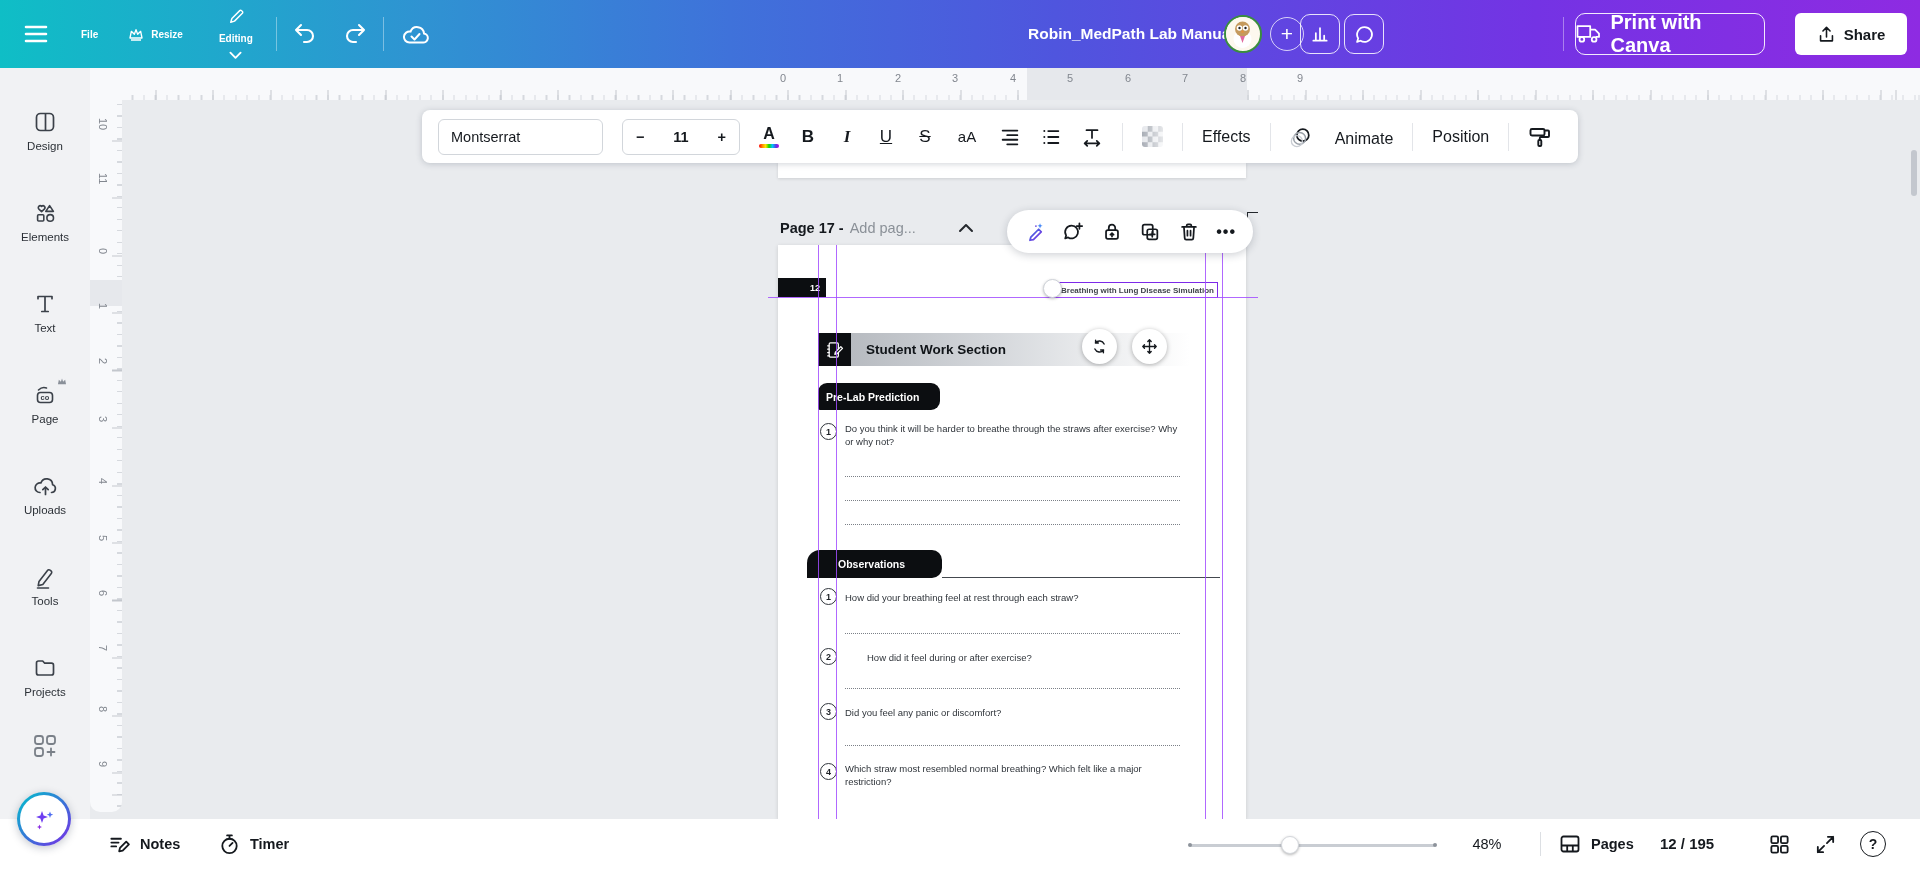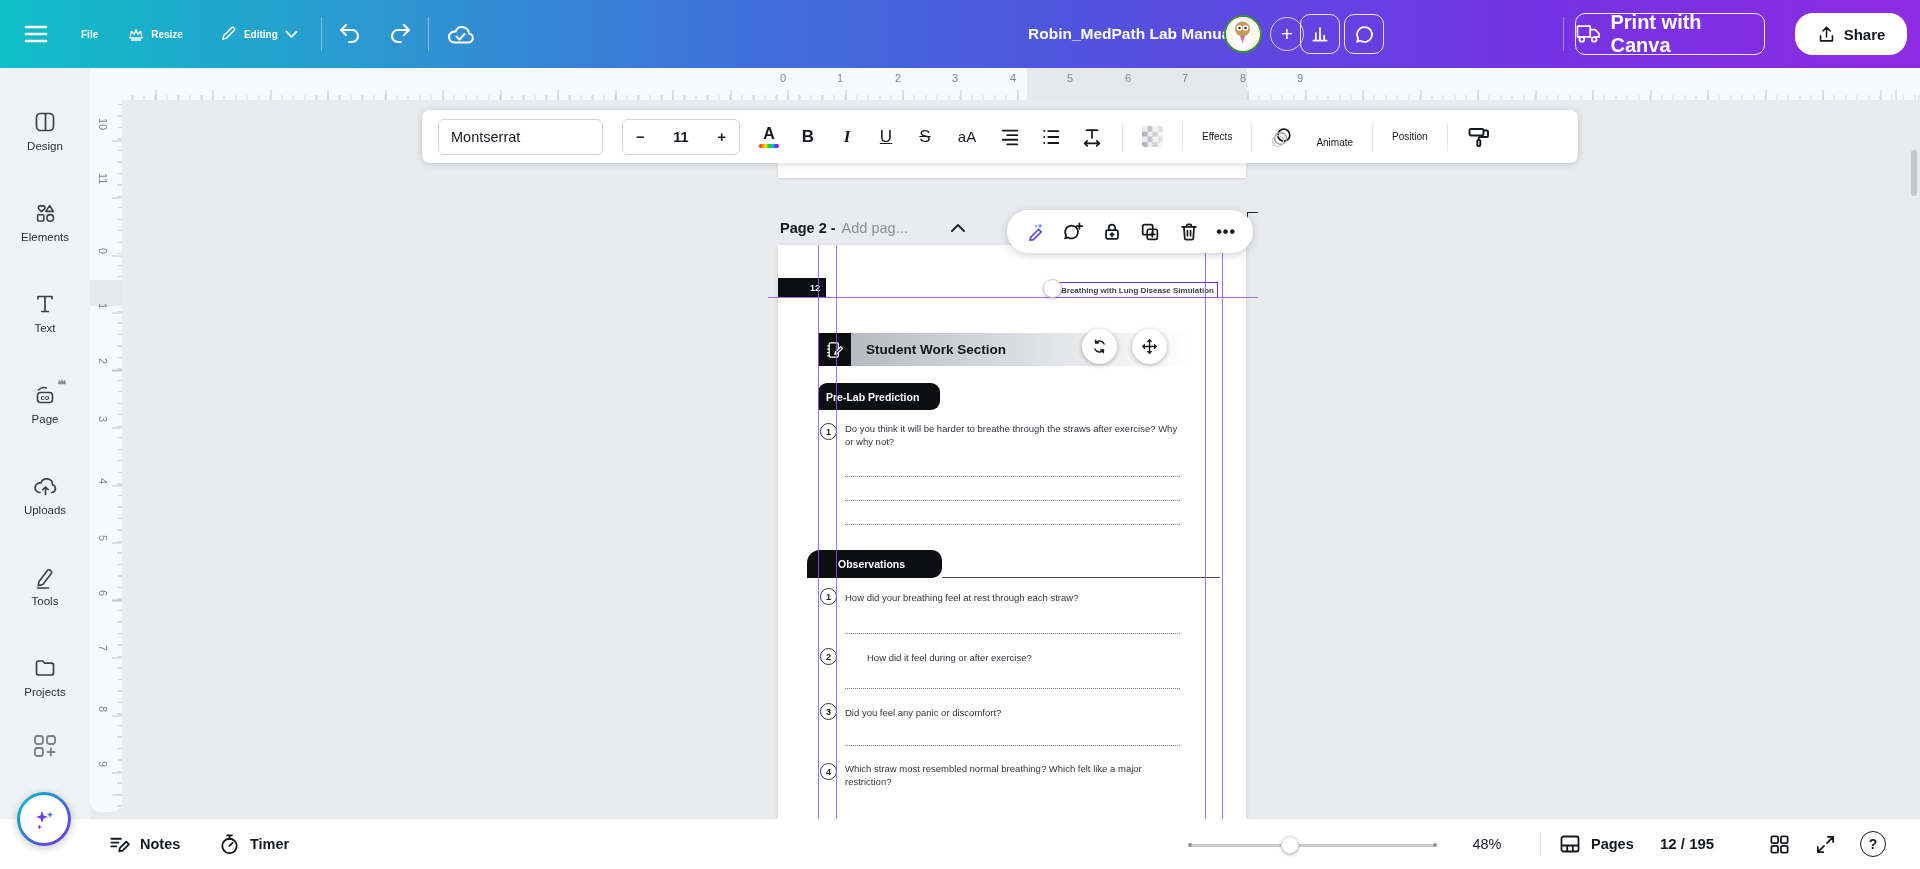--- a/index.html
+++ b/index.html
@@ -21,21 +21,21 @@
     border:2.5px solid #3a8d3f; background:#fdf8ee; overflow:hidden; }
   .tb-plus { position:absolute; left:1270px; top:17px; width:34px; height:34px; border-radius:50%;
     border:1.5px solid rgba(255,255,255,.75); display:flex; align-items:center; justify-content:center;
     font-size:21px; font-weight:400; color:#fff; cursor:pointer; }
   .tb-sq { position:absolute; top:14px; width:40px; height:40px; border:1.5px solid rgba(255,255,255,.85);
     border-radius:10px; display:flex; align-items:center; justify-content:center; cursor:pointer; }
   .tb-outline-btn { position:absolute; left:1575px; top:13px; width:190px; height:42px;
     border:1.5px solid rgba(255,255,255,.9); border-radius:10px; display:flex; align-items:center;
     justify-content:center; gap:9px; font-size:20px; font-weight:700; color:#fff; cursor:pointer; }
   .tb-share { position:absolute; left:1795px; top:13px; width:112px; height:42px; background:#fff;
-    border-radius:18px; display:flex; align-items:center; justify-content:center; gap:8px;
+    border-radius:6px; display:flex; align-items:center; justify-content:center; gap:8px;
     font-size:15px; font-weight:700; color:#15191e; cursor:pointer; }
 
   
   .sidebar { position:absolute; left:0; top:68px; width:90px; height:751px; background:#f1f2f4; z-index:20; }
   .side-nav { display:flex; flex-direction:column; gap:13px; padding-top:24px; }
   .side-item { width:90px; height:78px; display:flex; flex-direction:column; align-items:center;
     justify-content:center; gap:6px; cursor:pointer; color:#3b4149; position:relative; }
   .side-item .lbl { font-size:11.5px; color:#2c3137; }
   .side-crown { position:absolute; top:12px; right:22px; }
   .apps-btn { margin:16px auto 0; width:28px; height:28px; cursor:pointer; }
@@ -86,21 +86,21 @@
   .fmt.i { font-family:"Liberation Serif",serif; font-style:italic; font-weight:600; }
   .fmt.u { text-decoration:underline; font-weight:500; }
   .fmt.s { text-decoration:line-through; font-weight:500; }
   .fmt.aa { font-size:15px; font-weight:500; width:26px; }
   .tb-ic { cursor:pointer; }
   .ctx-div { width:1px; height:28px; background:#e3e5e9; }
   .checker { width:21px; height:21px; border-radius:3px; cursor:pointer;
     background:
       linear-gradient(90deg,rgba(255,255,255,0),rgba(255,255,255,.7)),
       conic-gradient(#a9aeb6 0 25%,#e6e8ec 0 50%,#a9aeb6 0 75%,#e6e8ec 0) 0 0/10.5px 10.5px; }
-  .ctx-txt { font-size:10px; font-weight:500; cursor:pointer; }
+  .ctx-txt { font-size:16px; font-weight:500; cursor:pointer; }
   .animate-grp { display:flex; align-items:flex-end; gap:23px; cursor:pointer; }
 
   
   .canvas { position:absolute; left:122px; top:100px; width:1798px; height:719px; background:#e9ebee; z-index:5; }
   .prevpage { position:absolute; left:656px; top:62px; width:468px; height:16px; background:#fff;
     box-shadow:0 1px 3px rgba(0,0,0,.12); }
   .page-head-row { position:absolute; left:658px; top:114px; height:28px; display:flex; align-items:center; gap:6px; }
   .ph-label { font-size:14.5px; font-weight:700; color:#15191e; cursor:pointer; }
   .ph-add { font-size:14.5px; font-weight:500; color:#8a9097; cursor:pointer; }
   .ph-chevron { margin-left:36px; cursor:pointer; }
@@ -186,21 +186,21 @@
       </div>
       <div class="tb-btn" style="margin-right:30px;">
         <span>File</span>
       </div>
       <div class="tb-btn" style="margin-right:36px;">
         <svg width="16" height="14" viewBox="0 0 24 20">
             <path d="M3 16 L5 6 L9.5 10.5 L12 3.5 L14.5 10.5 L19 6 L21 16 Z M4.5 19 h15" fill="none" stroke="#fff" stroke-width="2" stroke-linejoin="round"></path>
           </svg>
         <span>Resize</span>
       </div>
-      <div class="tb-btn" style="margin-right:23px;">
+      <div class="tb-btn" style="margin-right:23px;flex-direction:column;">
         <svg width="18" height="18" viewBox="0 0 24 24">
             <path d="M5 19 l1.5-5 L17 3.5 a1.6 1.6 0 0 1 2.3 0 l1.2 1.2 a1.6 1.6 0 0 1 0 2.3 L10 17.5 Z" fill="none" stroke="#fff" stroke-width="1.9" stroke-linejoin="round"></path>
           </svg>
         <span>Editing</span>
         <svg width="13" height="9" viewBox="0 0 14 9">
             <path d="M1.5 1.5 L7 7 L12.5 1.5" fill="none" stroke="#fff" stroke-width="2" stroke-linecap="round" stroke-linejoin="round"></path>
           </svg>
       </div>
       <div class="tb-divider" style="margin-right:16px;"></div>
       <div class="tb-btn" style="margin-right:26px;">
@@ -364,21 +364,21 @@
         <span class="vtick" style="top: 546px;">7</span>
         <span class="vtick" style="top: 607px;">8</span>
         <span class="vtick" style="top: 662px;">9</span>
       </div>
   </div>
 
   <div class="canvas">
     <div class="prevpage"></div>
 
     <div class="page-head-row">
-      <span class="ph-label">Page 2 -</span>
+      <span class="ph-label">Page 17 -</span>
       <span class="ph-add">Add pag...</span>
       <svg class="ph-chevron" width="16" height="10" viewBox="0 0 16 10">
           <path d="M2 8 L8 2 L14 8" fill="none" stroke="#25292e" stroke-width="2" stroke-linecap="round" stroke-linejoin="round"></path>
         </svg>
     </div>
 
     <div class="page-pill">
       <svg class="pill-ic" viewBox="0 0 24 24">
         <defs>
             <linearGradient id="wg" x1="0" y1="0" x2="1" y2="1">

